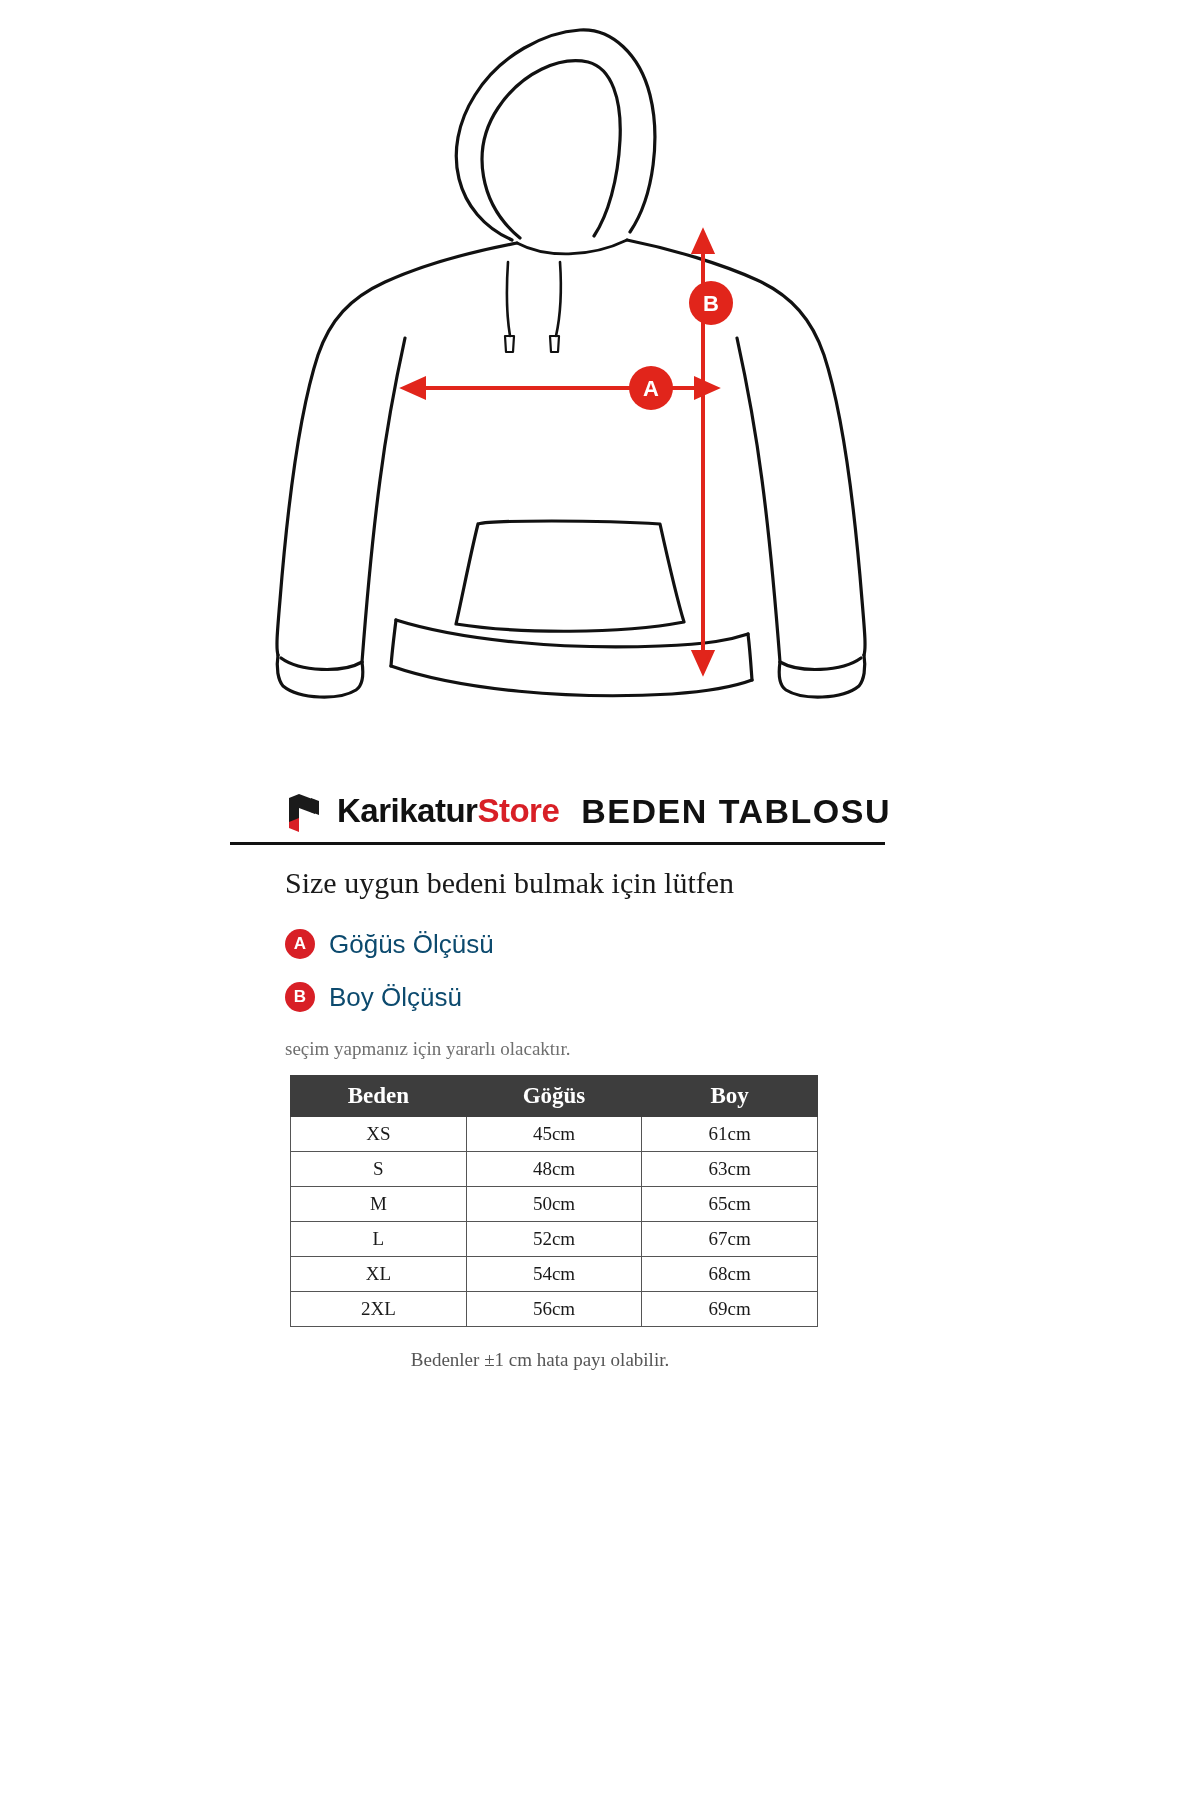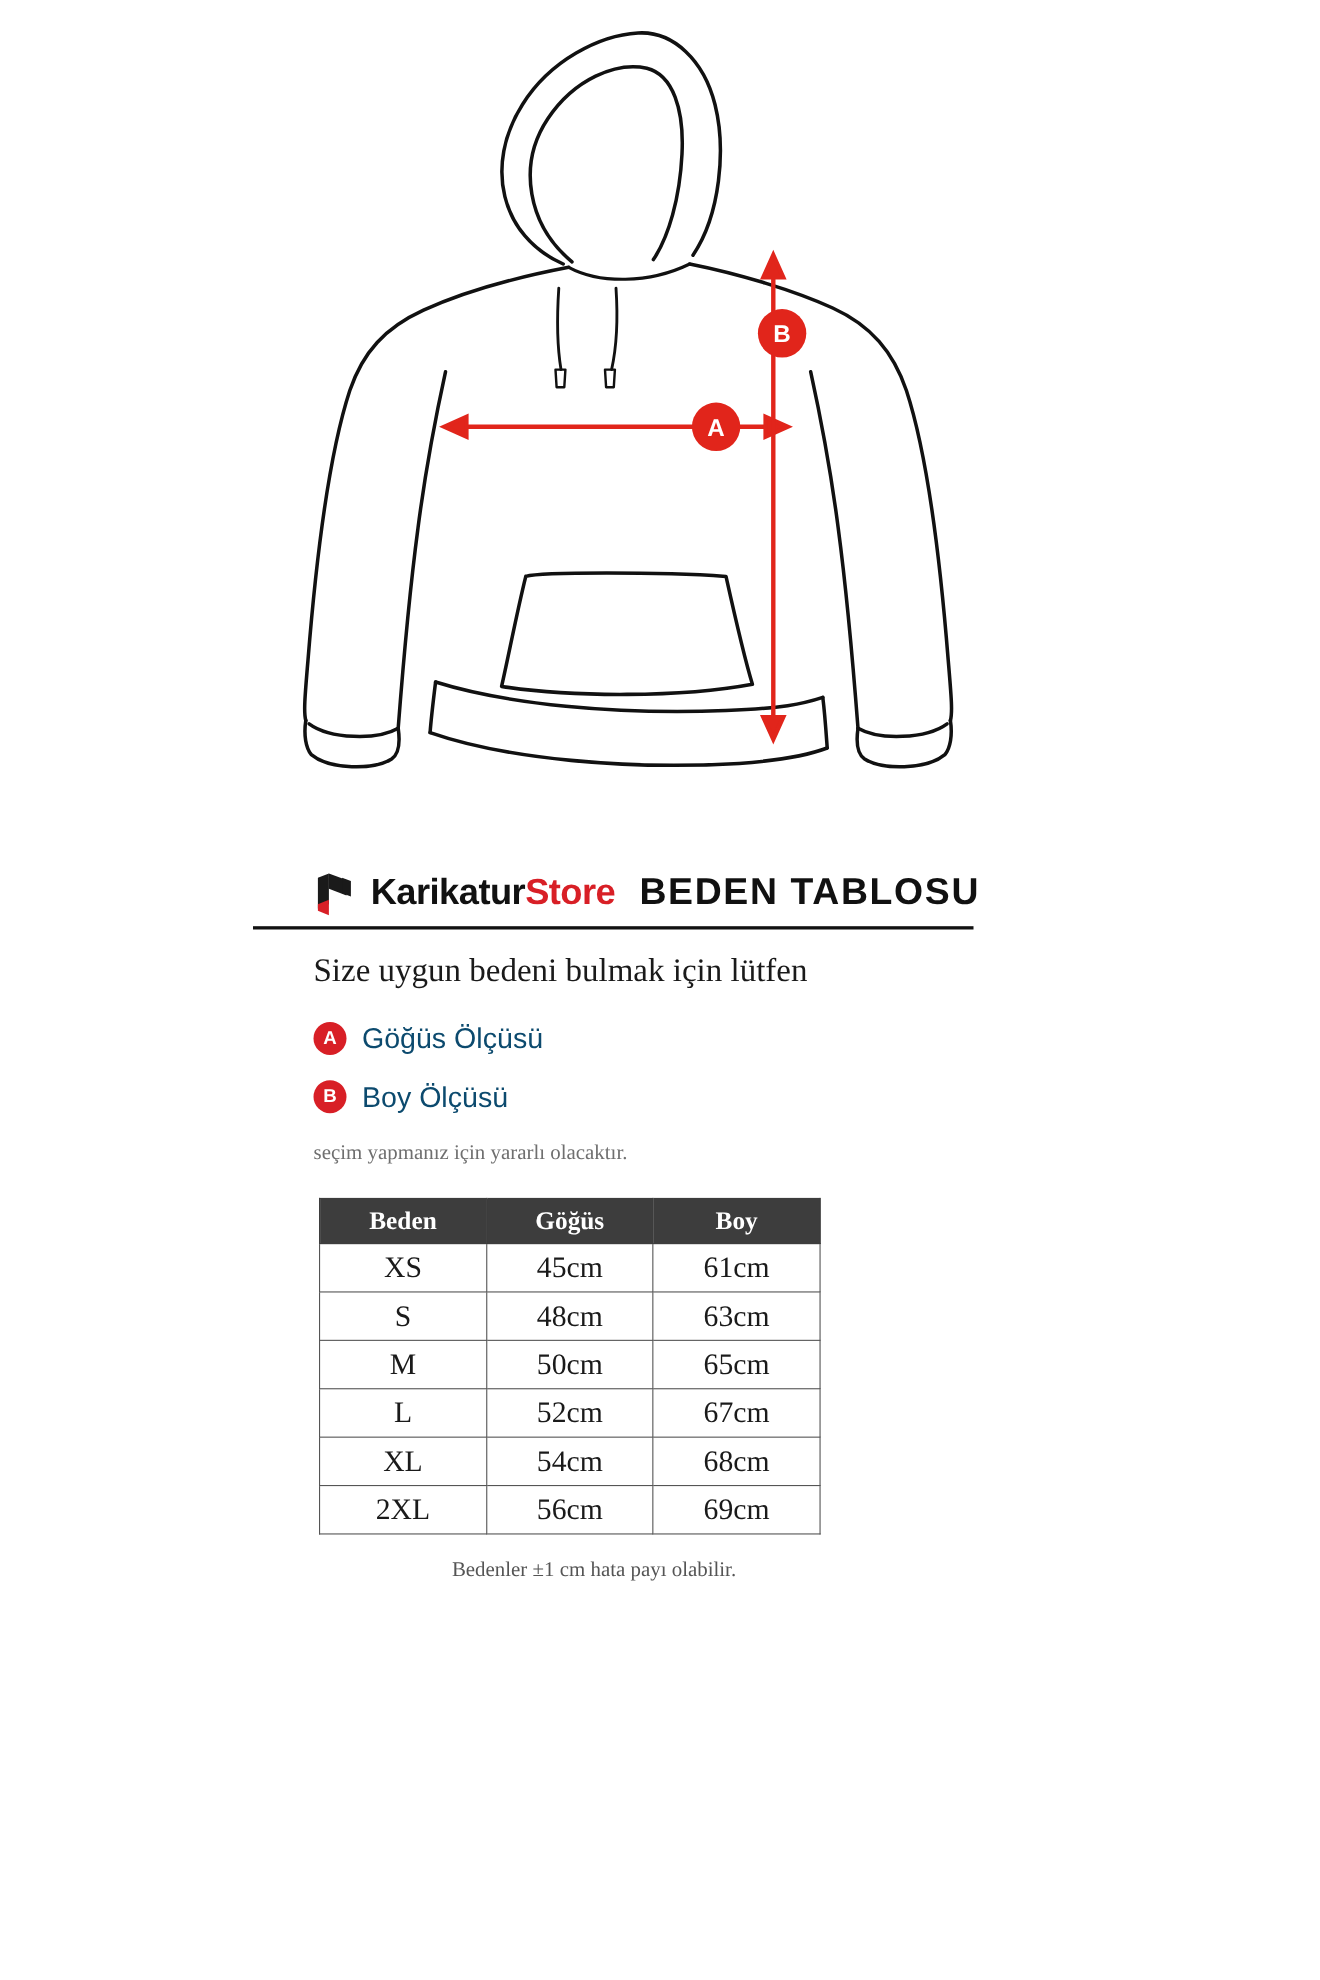--- a/index.html
+++ b/index.html
@@ -114,40 +114,40 @@
     margin-top: 18px;
     font-size: 19px;
     line-height: 1.5;
     color: #6f6f6f;
     font-family: "Liberation Serif", serif;
     width: 600px;
   }
 
   
   table.size-table {
-    margin-top: 26px;
+    margin-top: 12px;
     border-collapse: collapse;
-    width: 456px;
+    width: 528px;
     margin-left: 5px;
     table-layout: fixed;
   }
   table.size-table th {
     background: #3d3d3d;
     color: #ffffff;
     font-size: 23px;
     font-weight: bold;
     padding: 7px 0;
     text-align: center;
     border: 1px solid #3d3d3d;
     font-family: "Liberation Serif", serif;
   }
   table.size-table td {
     border: 1px solid #555555;
     text-align: center;
-    font-size: 27px;
+    font-size: 19px;
     padding: 6px 0;
     color: #1a1a1a;
     font-family: "Liberation Serif", serif;
   }
   table.size-table td.col-size { width: 170px; }
   table.size-table td.col-chest { width: 165px; }
   table.size-table td.col-length { width: 165px; }
 
   .footnote {
     margin-top: 22px;

